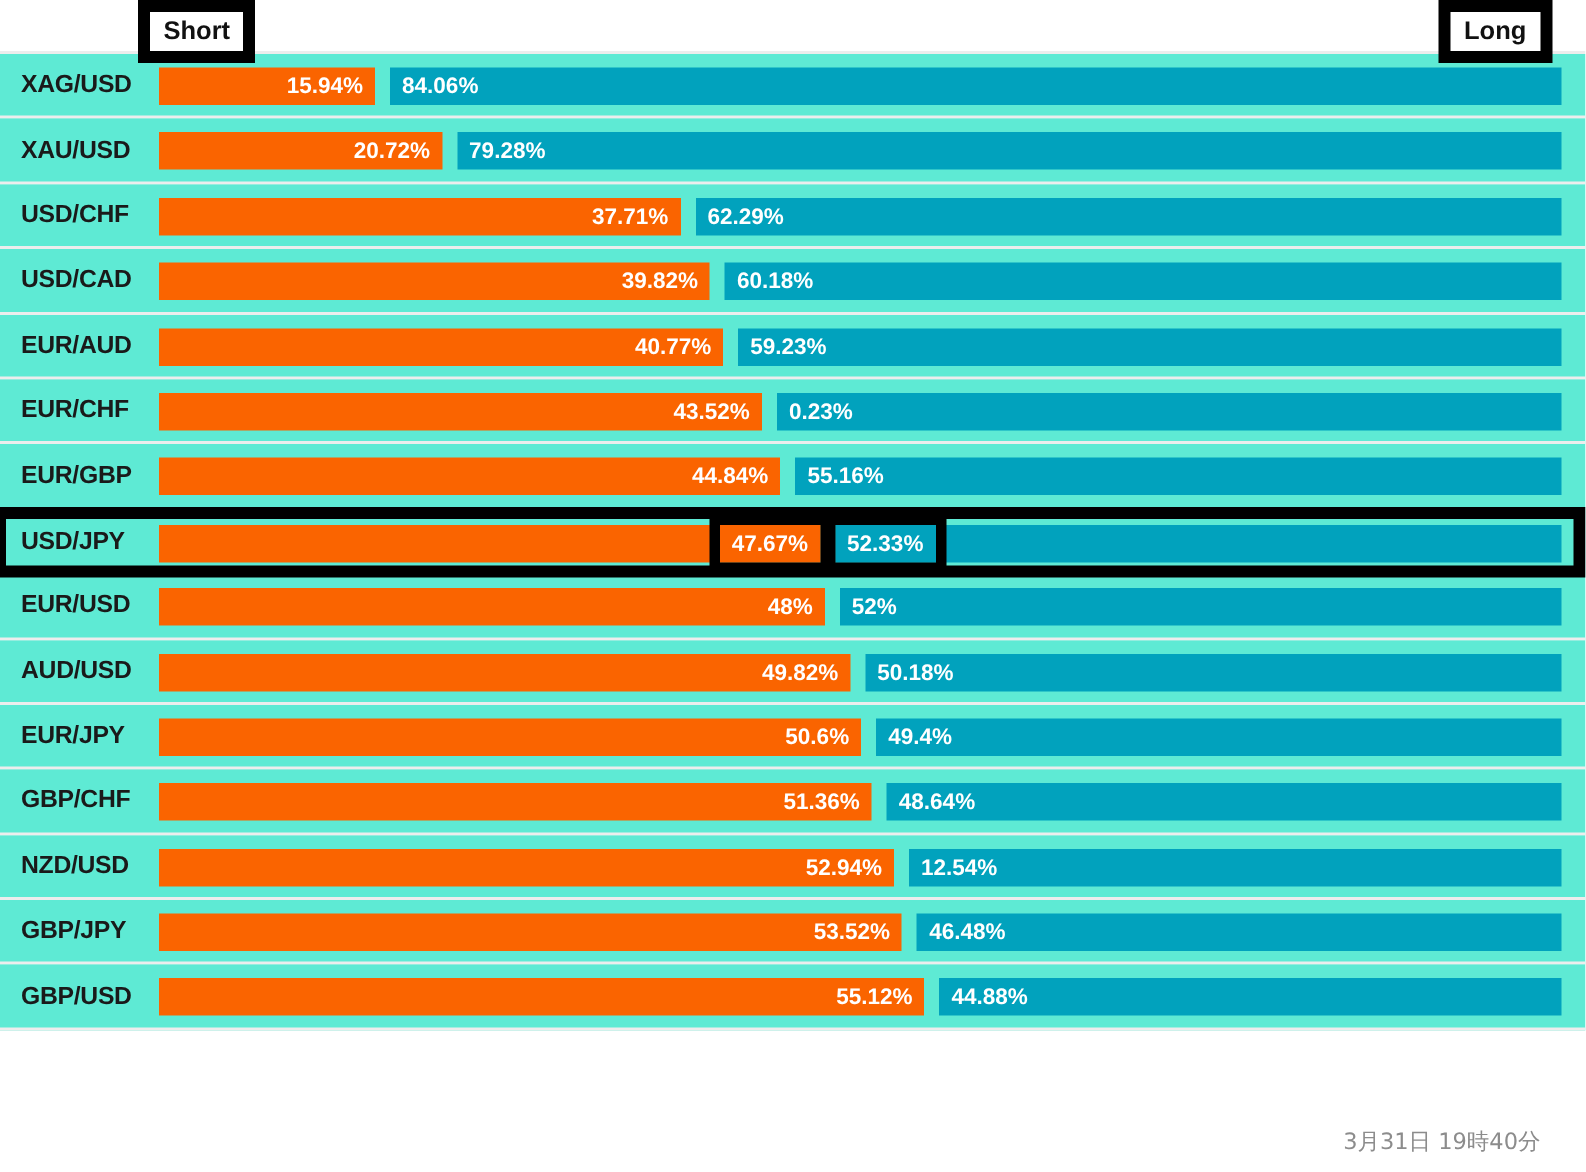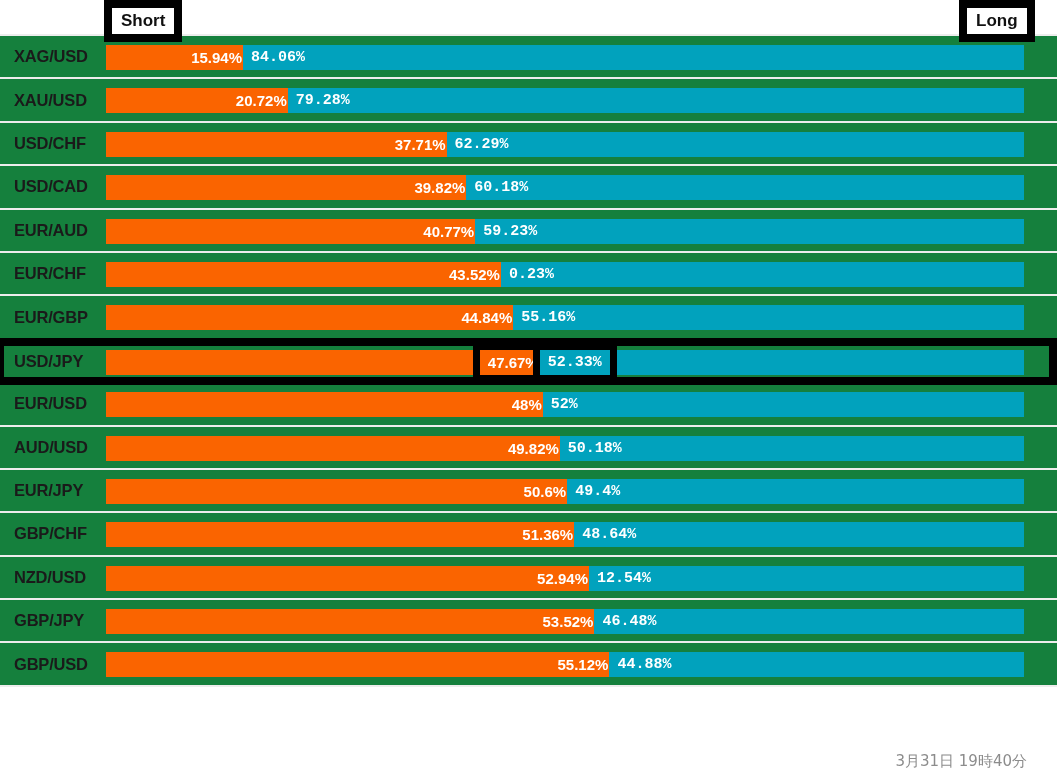--- a/index.html
+++ b/index.html
@@ -42,35 +42,35 @@
   .hdr-label > span {
     display: block;
     background: #ffffff;
     color: #111111;
     font-size: 17px;
     font-weight: bold;
     line-height: 26px;
     padding: 0 9px;
     white-space: nowrap;
   }
-  .hdr-short { left: 104px; text-align: right; }
+  .hdr-short { left: 92px; text-align: right; }
   .hdr-long  { left: 959px; }
 
   
   .rows {
     position: relative;
     width: 1057px;
   }
 
   .row {
     position: relative;
     height: 43.4px;
     display: flex;
     align-items: center;
-    background: #15803d;
+    background: #5eead4;
     border-bottom: 2px solid #ededed;
   }
 
   .row-label {
     width: 106px;
     flex: 0 0 106px;
     padding-left: 14px;
     font-size: 16.5px;
     font-weight: bold;
     color: #1a1a1a;
@@ -93,24 +93,23 @@
     align-items: center;
     overflow: visible;
   }
 
   .bar-short {
     left: 0;
     background: #fa6400;
     justify-content: flex-end;
   }
   .bar-long {
-    right: 17px;
+    right: 0;
     background: #01a2bd;
     justify-content: flex-start;
-    font-family: Liberation Mono, monospace;
   }
 
   .bar-val {
     font-size: 15px;
     font-weight: bold;
     color: #ffffff;
     white-space: nowrap;
     padding: 0 8px;
     line-height: 25px;
   }

